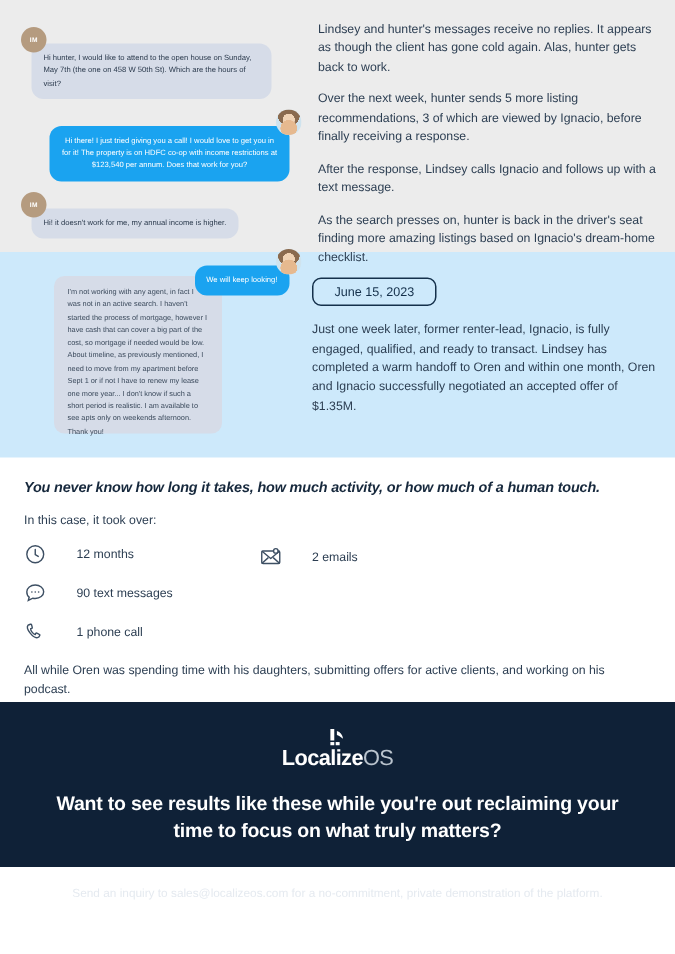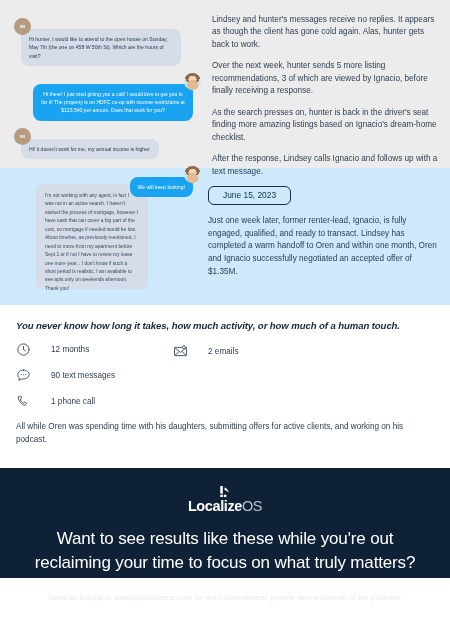--- a/index.html
+++ b/index.html
@@ -215,24 +215,24 @@
   .logo-mark svg { width: 100%; height: 100%; display: block; }
   .logo-word {
     font-size: 14.5px;
     letter-spacing: -.4px;
     line-height: 1;
   }
   .logo-word .b { font-weight: 700; color: #ffffff; }
   .logo-word .l { font-weight: 400; color: #b9c3cd; }
 
   .cta {
-    font-weight: 400;
-    font-size: 17px;
+    font-weight: 700;
+    font-size: 13px;
     line-height: 1.42;
-    margin-bottom: 17px;
+    margin-bottom: 27px;
     letter-spacing: -.15px;
   }
   .inquiry {
     font-size: 7.9px;
     line-height: 1.52;
     color: #e5eaf0;
   }
 </style>
 </head>
 <body>
@@ -277,37 +277,38 @@
             </div>
           <div class="bubble out">We will keep looking!</div>
         </div>
       </div>
 
     </div>
 
     <div class="narr-col">
       <p>Lindsey and hunter's messages receive no replies. It appears as though the client has gone cold again. Alas, hunter gets back to work.</p>
       <p>Over the next week, hunter sends 5 more listing recommendations, 3 of which are viewed by Ignacio, before finally receiving a response.</p>
+      <p>After the response, Lindsey calls Ignacio and follows up with a text message.</p>
       <p>As the search presses on, hunter is back in the driver's seat finding more amazing listings based on Ignacio's dream-home checklist.</p>
-      <p>After the response, Lindsey calls Ignacio and follows up with a text message.</p>
     </div>
   </div>
 
   <div class="section-blue">
     <div class="quote-col">
       <div class="quote-bubble">I'm not working with any agent, in fact I was not in an active search. I haven't started the process of mortgage, however I have cash that can cover a big part of the cost, so mortgage if needed would be low. About timeline, as previously mentioned, I need to move from my apartment before Sept 1 or if not I have to renew my lease one more year... I don't know if such a short period is realistic. I am available to see apts only on weekends afternoon. Thank you!</div>
     </div>
     <div class="blue-right">
       <div class="date-pill">June 15, 2023</div>
       <p>Just one week later, former renter-lead, Ignacio, is fully engaged, qualified, and ready to transact. Lindsey has completed a warm handoff to Oren and within one month, Oren and Ignacio successfully negotiated an accepted offer of $1.35M.</p>
     </div>
   </div>
 
   <div class="section-white">
     <div class="headline">You never know how long it takes, how much activity, or how much of a human touch.</div>
+    <div class="subline">In this case, it took over:</div>
 
     <div class="stats">
       <div class="stats-col left">
 
         <div class="stat">
           <span class="ico">
             <svg viewBox="0 0 24 24" fill="none" stroke="#3d4f63" stroke-width="1.5" stroke-linecap="round">
               <circle cx="12" cy="12" r="9"></circle>
                 <path d="M12 7v5.3l3.2 2"></path>
             </svg>

